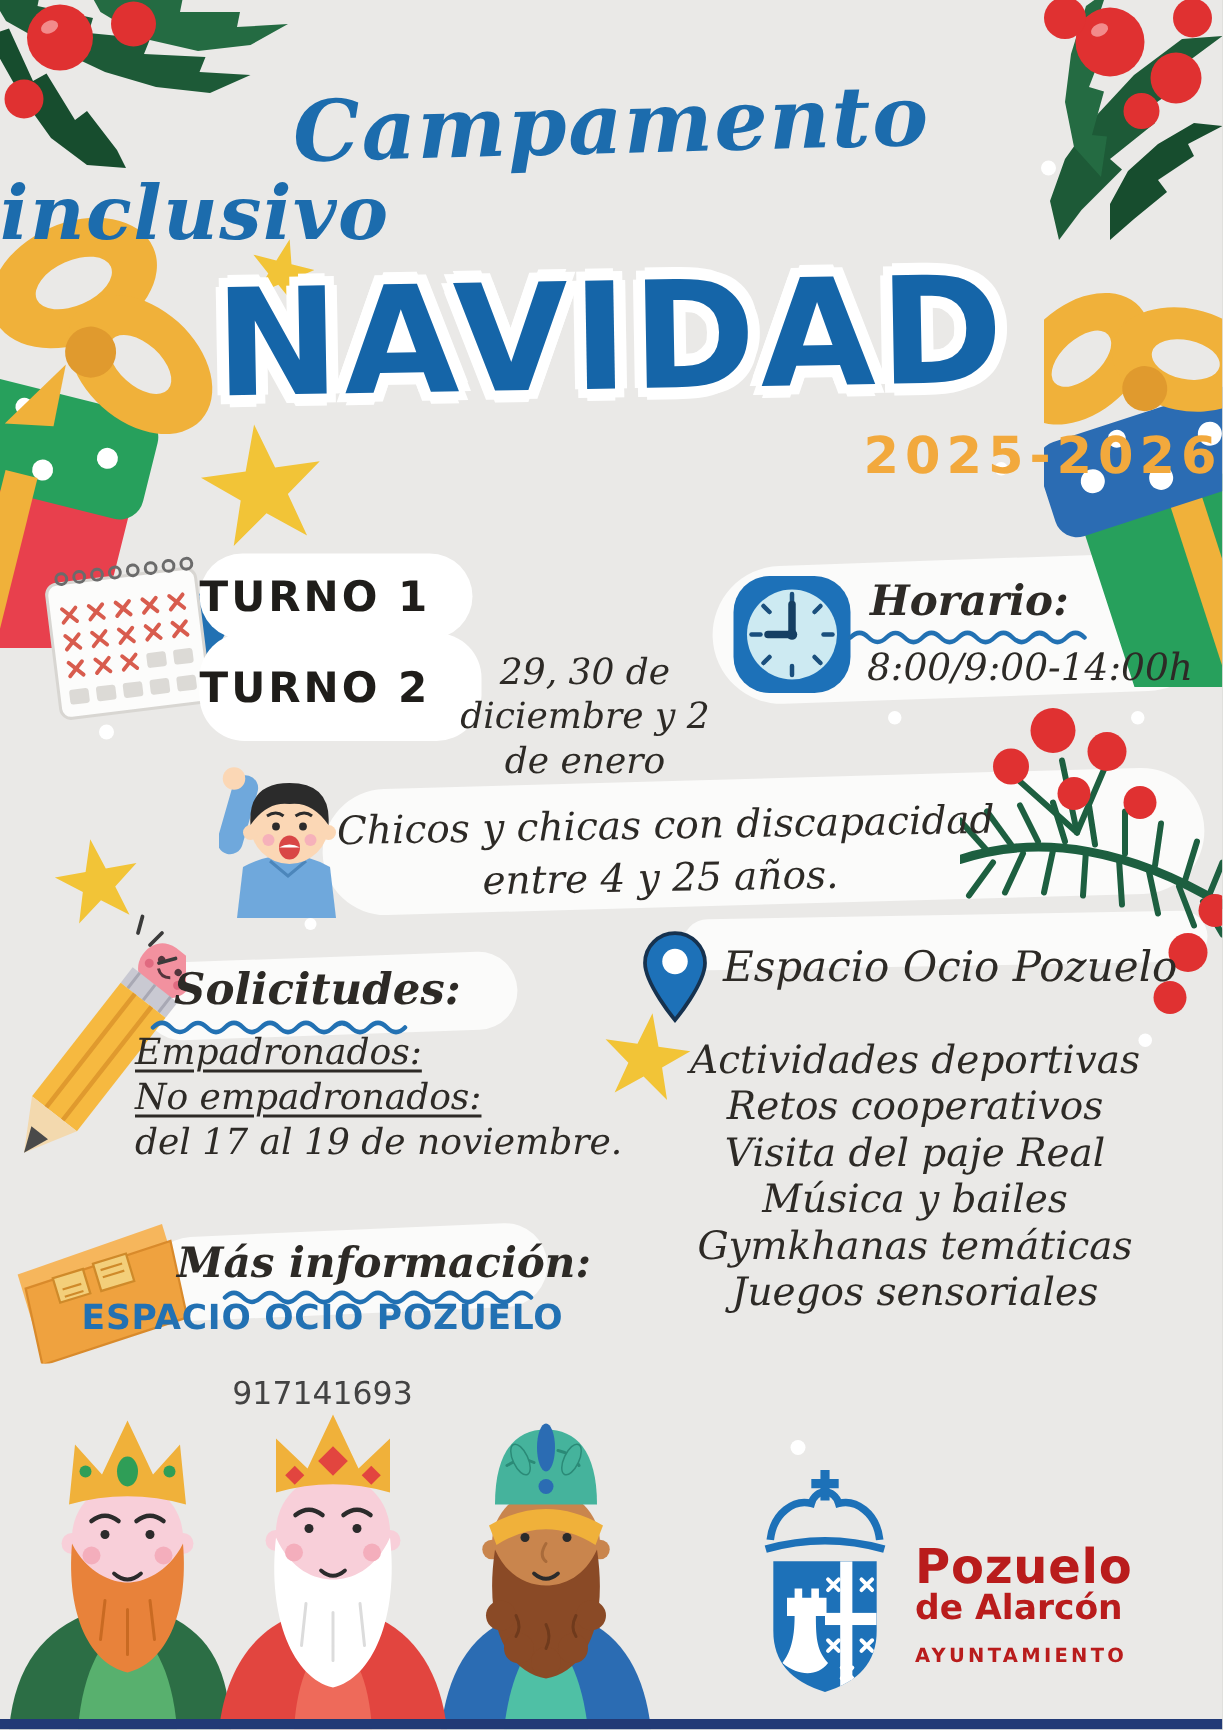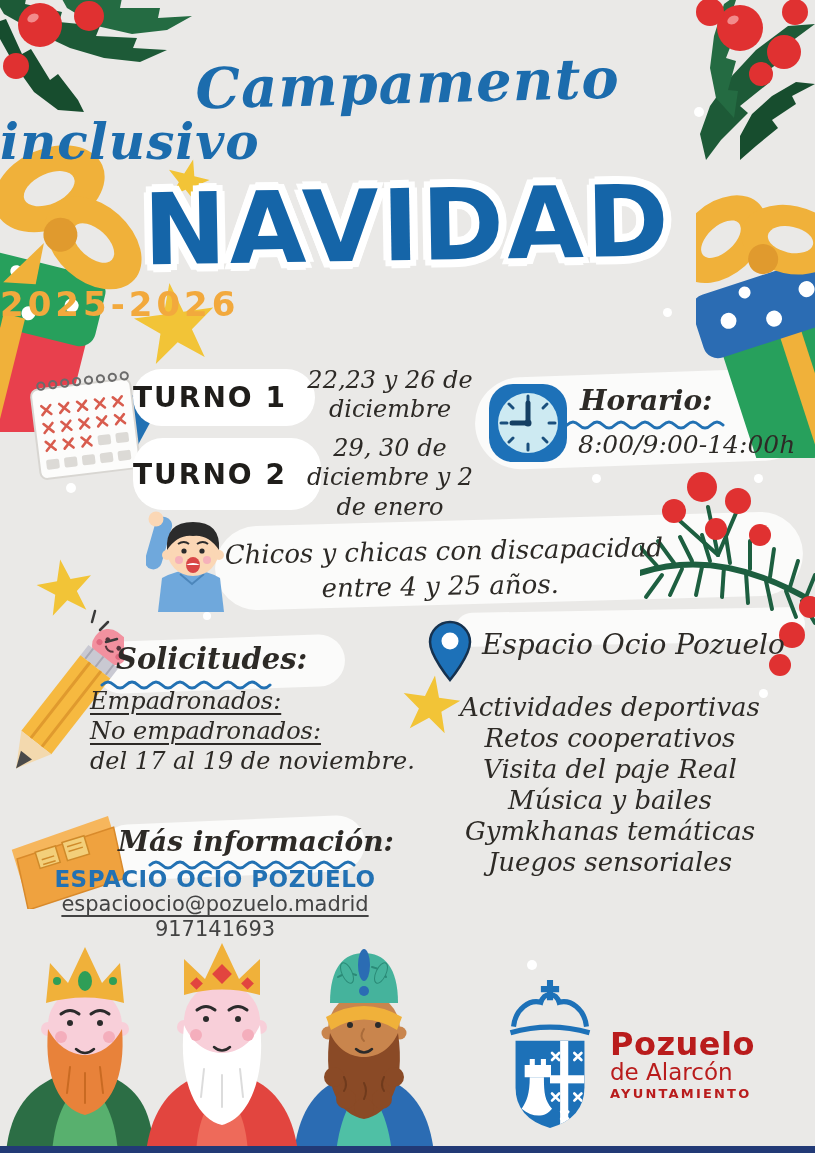--- a/index.html
+++ b/index.html
@@ -22,22 +22,22 @@
   .season{color:#f2a93d;font-weight:700;font-size:34px;letter-spacing:4px;}
   .pill{position:absolute;background:#ffffff;border-radius:30px;display:flex;align-items:center;justify-content:flex-start;}
   .pill-label{font-weight:700;font-size:28px;letter-spacing:2px;color:#1f1d1a;}
   .dates{font-size:24px;line-height:1.22;text-align:center;white-space:nowrap;}
   .ul{text-decoration:underline;text-decoration-thickness:2px;text-underline-offset:4px;}
   .activities-line{font-size:26px;line-height:31px;white-space:nowrap;}
   .org{color:#2271b3;font-weight:700;font-size:23px;letter-spacing:.5px;}
   .contact-small{color:#434343;font-size:21px;}
   .logo-text{color:#b91c1c;line-height:1.02;}
   .logo-l1{font-size:32px;font-weight:700;letter-spacing:.5px;}
-  .logo-l2{font-size:23px;font-weight:400;}
-  .logo-l3{font-size:13px;font-weight:700;letter-spacing:2.2px;margin-top:3px;}
+  .logo-l2{font-size:23px;font-weight:700;}
+  .logo-l3{font-size:13px;font-weight:700;letter-spacing:2.2px;margin-top:14px;}
   .bottom-strip{position:absolute;left:0;bottom:0;width:815px;height:7px;background:#223a76;z-index:30;}
   .nowrap{white-space:nowrap;}
 </style>
 </head>
 <body>
 
 <div id="poster">
 
   <div class="brush" style="left:475px;top:373px;width:335px;height:92px;transform:rotate(-2deg);"></div>
   <div class="brush" style="left:215px;top:519px;width:588px;height:84px;transform:rotate(-1.6deg);"></div>
@@ -155,21 +155,21 @@
   <svg class="abs" style="left:36px;top:558px;transform:rotate(-10deg);" width="58" height="58" viewBox="0 0 100 100">
     <polygon points="50,2 61.8,38 97.6,38 68.9,60.2 79.4,95.1 50,73 20.6,95.1 31.1,60.2 2.4,38 38.2,38" fill="#f2c437"></polygon>
   </svg>
   <svg class="abs" style="left:401px;top:674px;transform:rotate(8deg);" width="60" height="60" viewBox="0 0 100 100">
     <polygon points="50,2 61.8,38 97.6,38 68.9,60.2 79.4,95.1 50,73 20.6,95.1 31.1,60.2 2.4,38 38.2,38" fill="#f2c437"></polygon>
   </svg>
 
   <div class="abs script title-script nowrap" style="left:0;top:50px;width:815px;text-align:center;font-size:56px;transform:rotate(-1.5deg);">Campamento</div>
   <div class="abs script title-script nowrap" style="left:0;top:112px;width:815px;text-align:left;font-size:50px;">inclusivo</div>
   <div class="abs navidad" style="left:0;top:168px;width:815px;text-align:center;transform:rotate(-1deg);">NAVIDAD</div>
-  <div class="abs season" style="left:0;top:284px;width:815px;text-align:left;">2025-2026</div>
+  <div class="abs season" style="left:0;top:284px;width:815px;text-align:right;">2025-2026</div>
 
   <svg class="abs" style="left:30px;top:368px;transform:rotate(-7deg);" width="126" height="114" viewBox="0 0 126 114">
     <path d="M104 30 L124 56 L104 84 Z" fill="#2271b3"></path>
     <rect x="5" y="15" width="100" height="90" rx="7" fill="#fcfcfb" stroke="#d8d6d2" stroke-width="2"></rect>
     <g fill="none" stroke="#6b6b6b" stroke-width="2">
       <circle cx="16" cy="12" r="3.6"></circle>
         <circle cx="28" cy="12" r="3.6"></circle>
         <circle cx="40" cy="12" r="3.6"></circle>
       <circle cx="52" cy="12" r="3.6"></circle>
         <circle cx="64" cy="12" r="3.6"></circle>
@@ -199,26 +199,22 @@
         <rect x="30" y="86" width="13" height="10" rx="2"></rect>
       <rect x="48" y="86" width="13" height="10" rx="2"></rect>
         <rect x="66" y="86" width="13" height="10" rx="2"></rect>
       <rect x="84" y="86" width="13" height="10" rx="2"></rect>
     </g>
   </svg>
 
   <div class="pill" style="left:133px;top:369px;width:182px;height:57px;">
     <span class="pill-label">TURNO 1</span>
   </div>
-  <div class="abs script dates" style="left:295px;top:366px;width:190px;">
-    <div>22,23 y 26 de</div>
-    <div>diciembre</div>
-  </div>
-
-  <div class="pill" style="left:133px;top:438px;width:188px;height:72px;">
+
+  <div class="pill" style="left:133px;top:422px;width:188px;height:72px;">
     <span class="pill-label">TURNO 2</span>
   </div>
   <div class="abs script dates" style="left:290px;top:434px;width:200px;">
     <div>29, 30 de</div>
     <div>diciembre y 2</div>
     <div>de enero</div>
   </div>
 
   <svg class="abs" style="left:487px;top:382px;" width="82" height="82" viewBox="0 0 82 82">
     <rect x="2" y="2" width="78" height="78" rx="24" fill="#1d71b8"></rect>
@@ -304,21 +300,20 @@
       <rect x="58" y="26" width="23" height="19" fill="#f3cf7a" stroke="#cf8a2a" stroke-width="1.5" transform="rotate(-9 69 35)"></rect>
       <path d="M34 38 h13 M34 43 h13 M62 33 h15 M62 38 h15" stroke="#cf8a2a" stroke-width="1.5" transform="rotate(-9 60 38)"></path>
     </g>
   </svg>
 
   <div class="abs script nowrap" style="left:118px;top:825px;font-size:28px;font-weight:700;">Más información:</div>
   <svg class="abs" style="left:148px;top:858px;" width="208" height="12" viewBox="0 0 208 12">
     <path d="M2 7 Q8 1 14 7 T26 7 T38 7 T50 7 T62 7 T74 7 T86 7 T98 7 T110 7 T122 7 T134 7 T146 7 T158 7 T170 7 T182 7 T194 7 T206 7" fill="none" stroke="#2271b3" stroke-width="3" stroke-linecap="round"></path>
   </svg>
   <div class="abs org nowrap" style="left:40px;top:866px;width:350px;text-align:center;">ESPACIO OCIO POZUELO</div>
-  <div class="abs contact-small ul nowrap" style="left:40px;top:892px;width:350px;text-align:center;">espacioocio@pozuelo.madrid</div>
   <div class="abs contact-small nowrap" style="left:40px;top:917px;width:350px;text-align:center;">917141693</div>
 
   <svg class="abs" style="left:428px;top:620px;" width="44" height="62" viewBox="0 0 44 62">
     <path d="M22 2 C33 2 42 11 42 22 C42 36 22 60 22 60 C22 60 2 36 2 22 C2 11 11 2 22 2 Z" fill="#1d71b8" stroke="#16324f" stroke-width="2.5"></path>
     <circle cx="22" cy="21" r="8.5" fill="#fff"></circle>
   </svg>
   <div class="abs script nowrap" style="left:482px;top:628px;font-size:28px;">Espacio Ocio Pozuelo</div>
 
   <div class="abs script" style="left:450px;top:692px;width:320px;text-align:center;">
     <div class="activities-line">Actividades deportivas</div>

